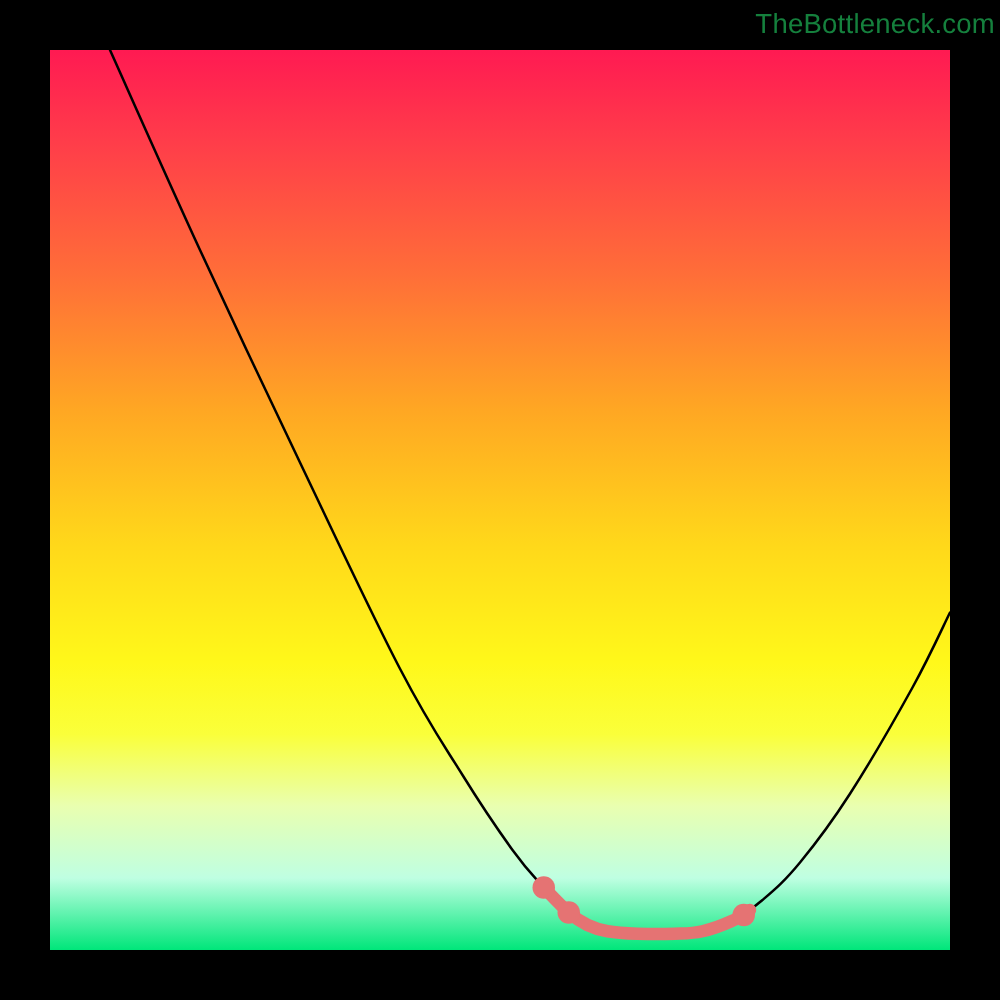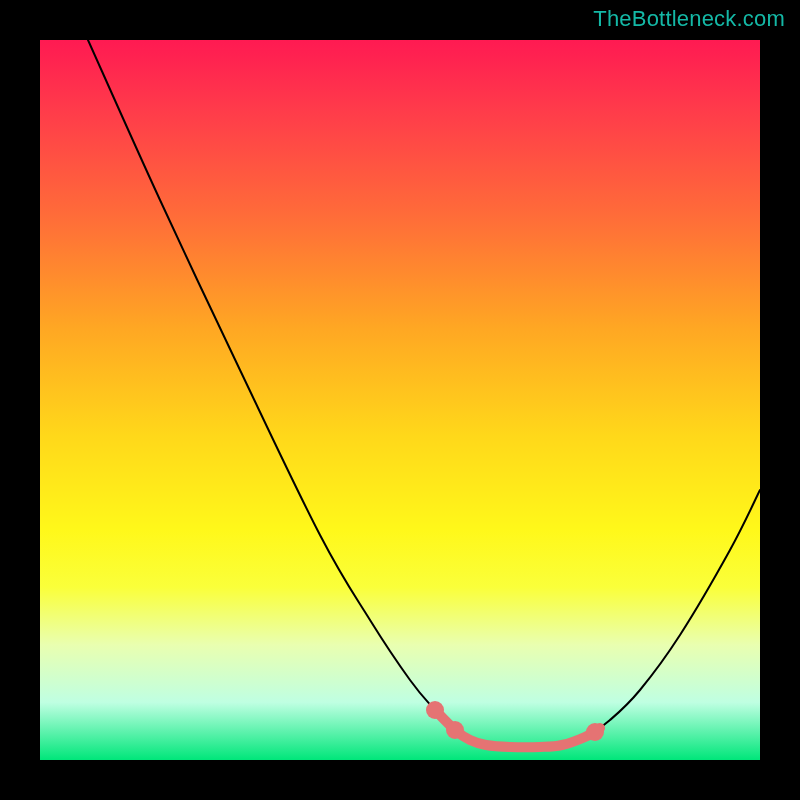--- a/index.html
+++ b/index.html
@@ -26,22 +26,22 @@
       #fff81a 68%,
       #faff3a 76%,
       #e9ffb0 84%,
       #bfffe2 92%,
       #00e67a 100%
     );
   }
   .watermark {
     position: absolute;
     top: 6px;
-    right: 15px;
-    color: #14b8a6;
+    right: 4px;
+    color: #15803d;
     font-size: 22px;
     font-weight: 500;
     letter-spacing: 0.2px;
     user-select: none;
   }
   svg.curve {
     position: absolute;
     left: 0;
     top: 0;
   }

